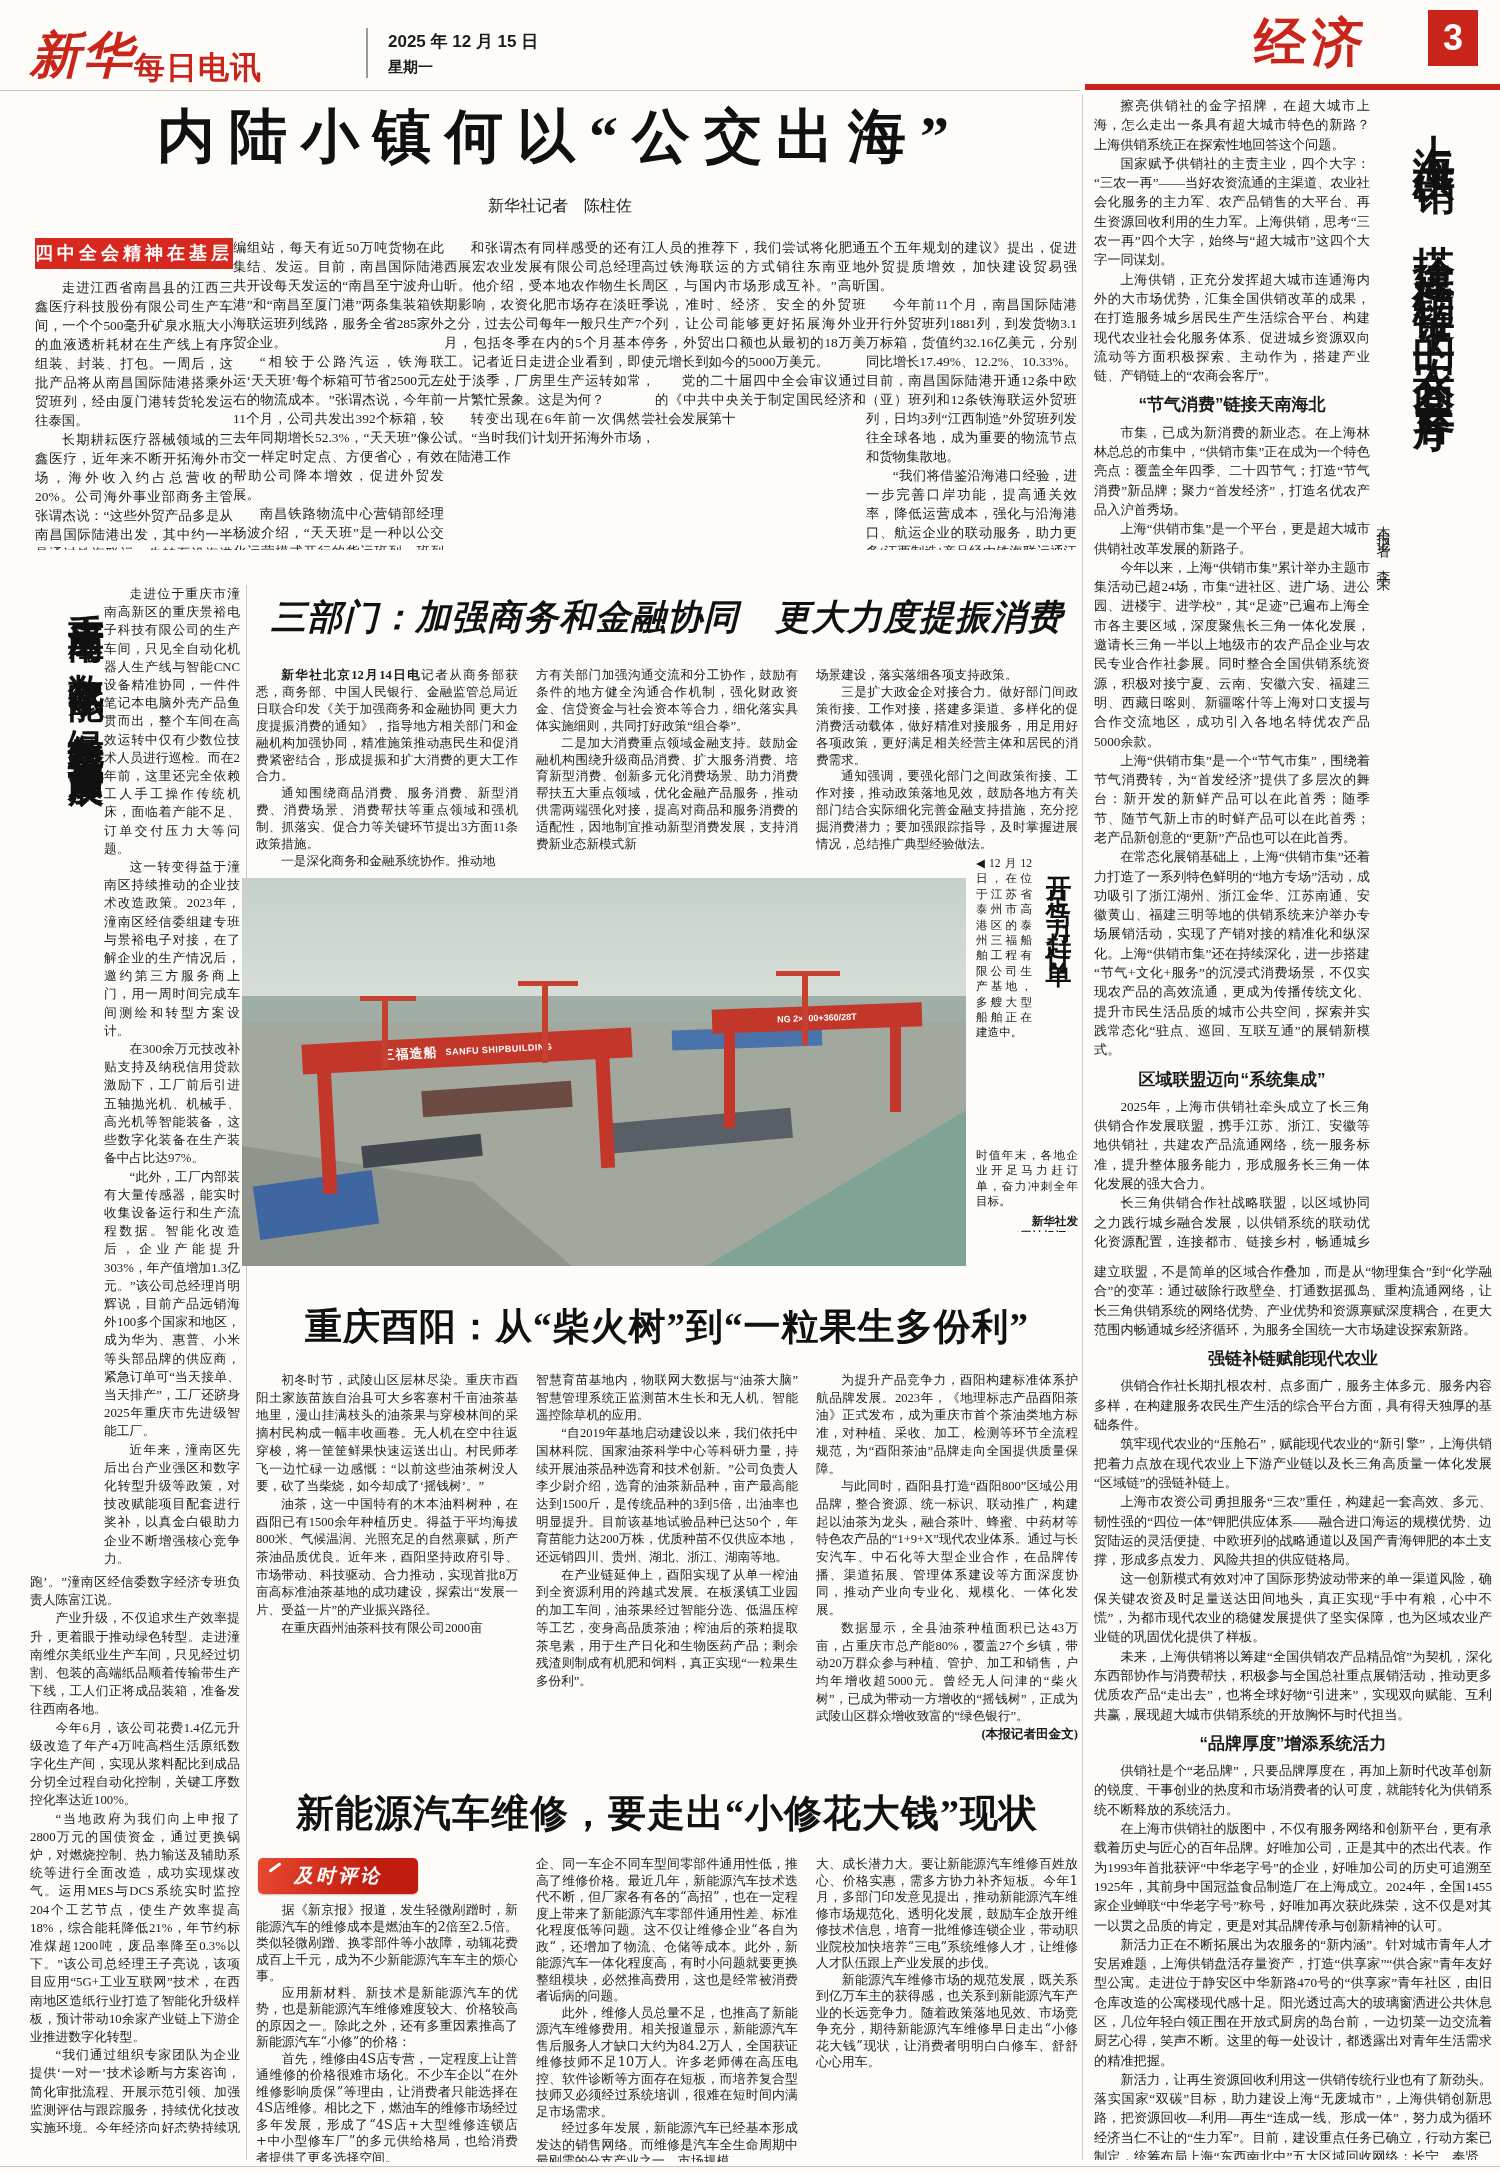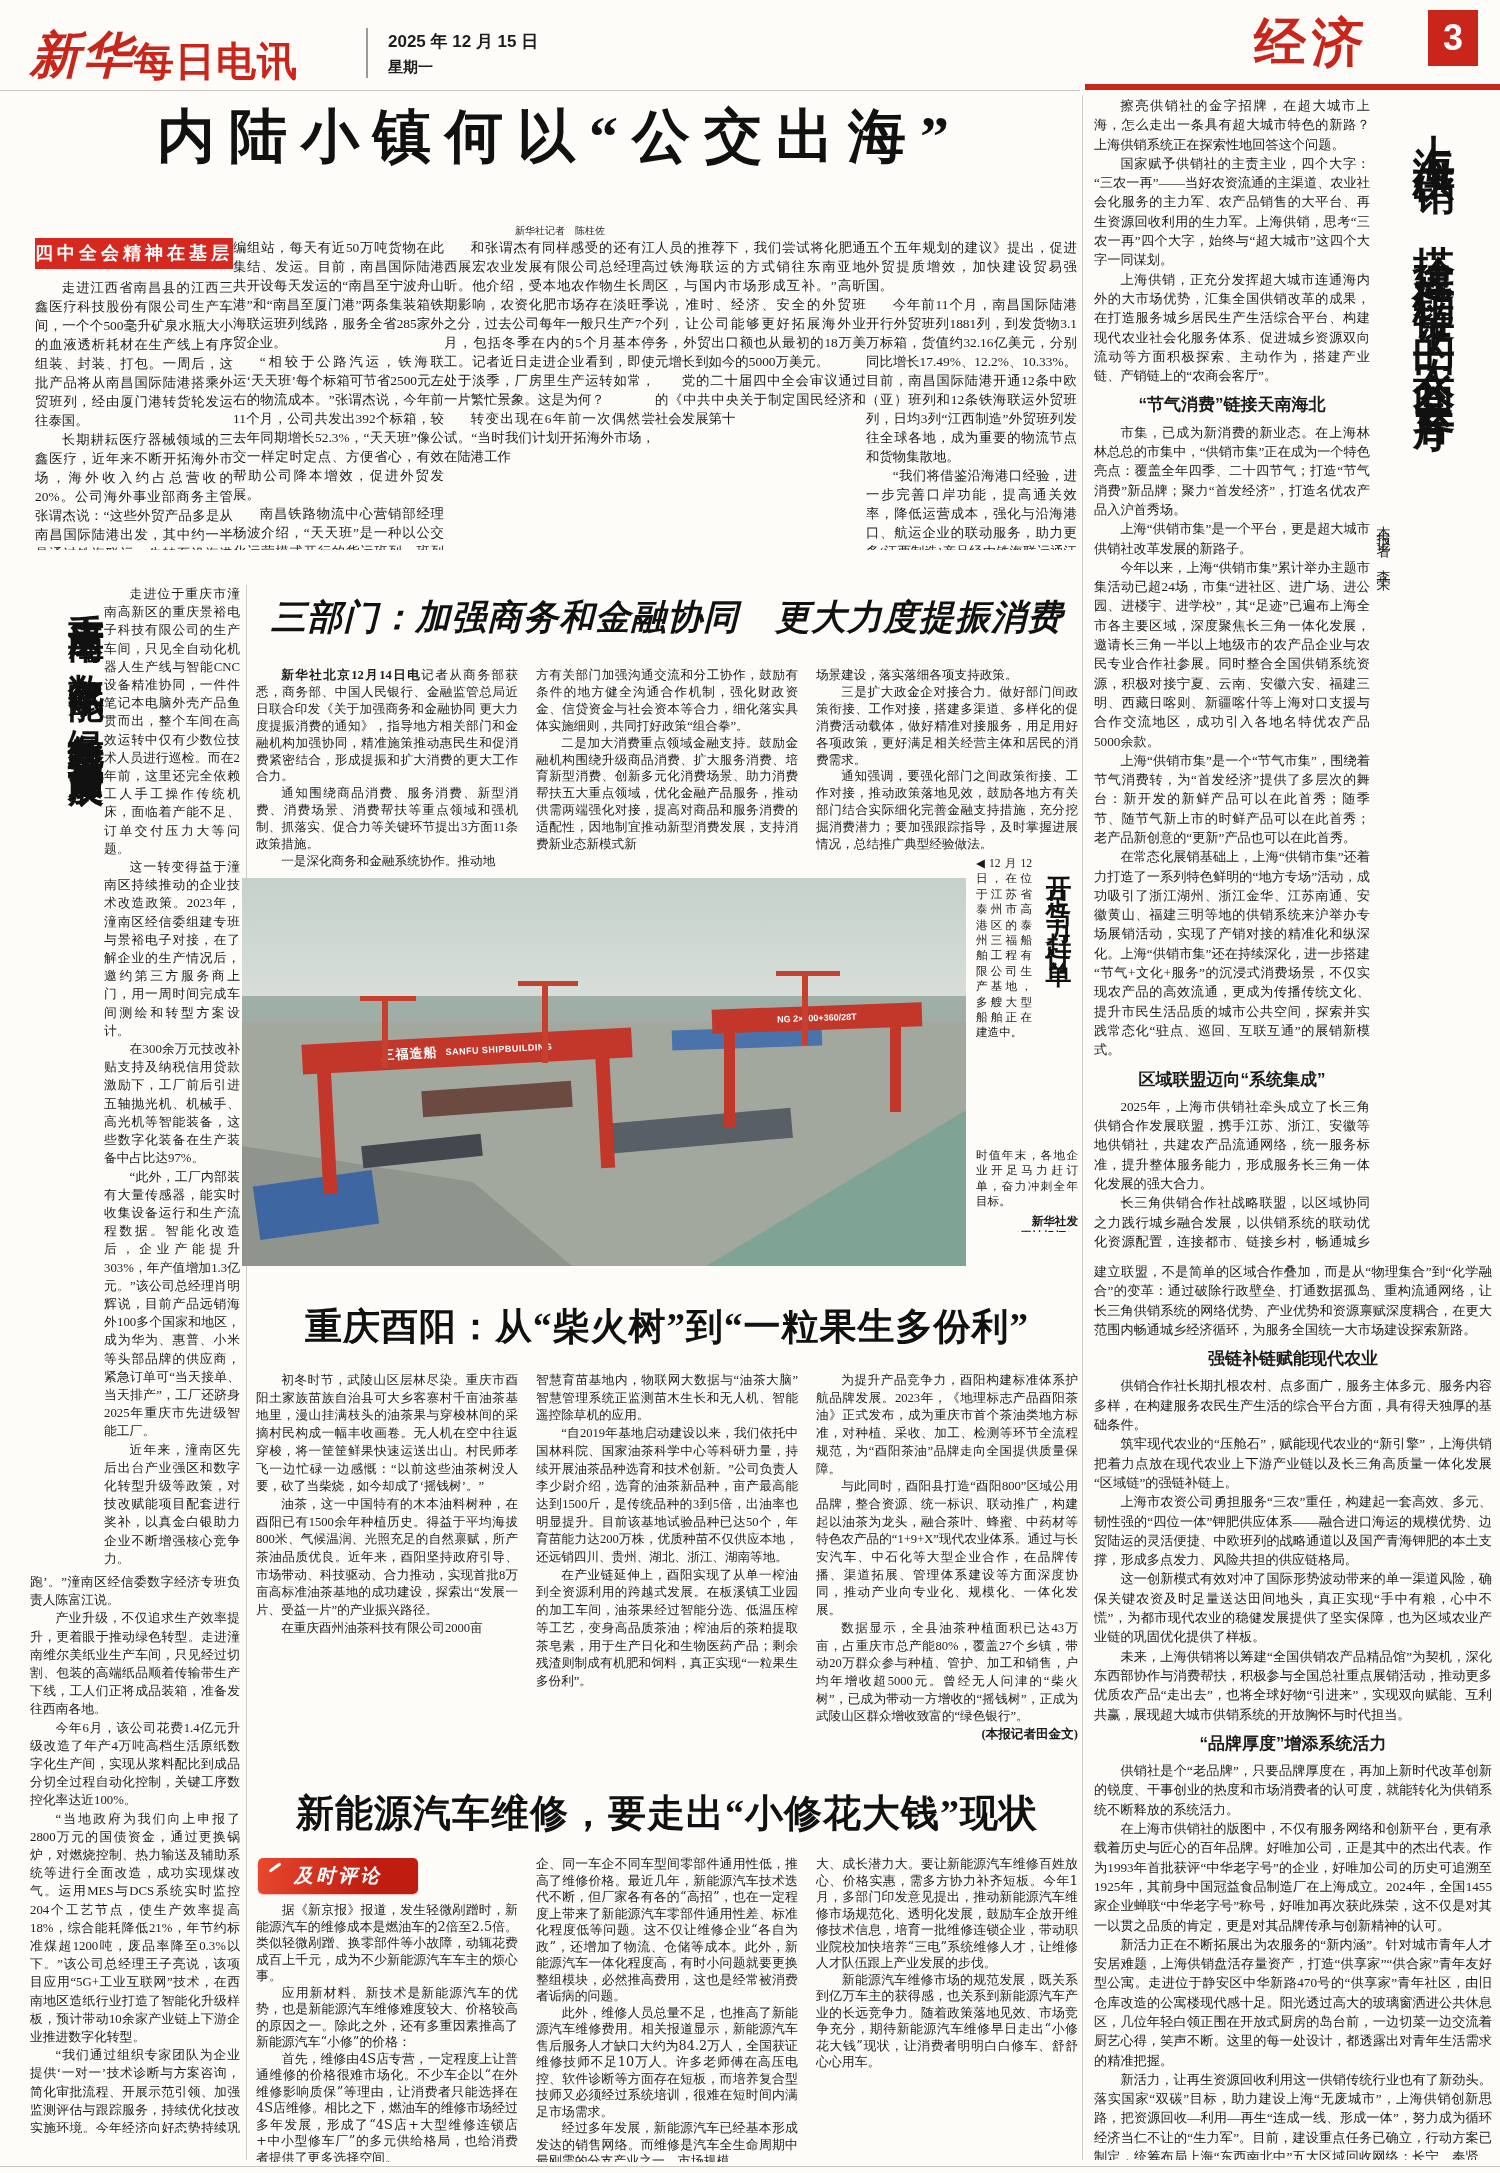--- a/index.html
+++ b/index.html
@@ -3,21 +3,21 @@
 <meta charset="utf-8">
 <style>
   html,body{margin:0;padding:0;background:#e8e6e0;}
   .page{position:relative;width:1500px;height:2173px;margin:0 auto;background:#fdfcf9;overflow:hidden;
         font-family:"Liberation Serif","DejaVu Serif",serif;color:#1c1c1c;}
   
   .masthead{position:absolute;left:0;top:0;width:1500px;height:90px;}
   .logo{position:absolute;left:30px;top:22px;display:flex;align-items:flex-end;}
   .logo-xh{font-size:50px;font-weight:bold;font-style:italic;color:#c9251a;letter-spacing:2px;
            font-family:"DejaVu Serif",serif;}
-  .logo-mr{font-size:40px;font-weight:bold;color:#c9251a;letter-spacing:1px;}
+  .logo-mr{font-size:31px;font-weight:bold;color:#c9251a;letter-spacing:1px;}
   .mast-div{position:absolute;left:366px;top:28px;width:2px;height:50px;background:#9a9a9a;}
   .mast-date{position:absolute;left:388px;top:30px;font-family:"Liberation Sans",sans-serif;}
   .mast-date .d1{font-size:17px;font-weight:bold;}
   .mast-date .d2{font-size:15px;font-weight:bold;margin-top:5px;}
   .mast-section{position:absolute;right:130px;top:8px;font-size:52px;font-weight:bold;color:#c9251a;
                 letter-spacing:6px;font-family:"DejaVu Serif",serif;}
   .mast-pageno{position:absolute;right:22px;top:10px;width:50px;height:56px;background:#c9251a;color:#fff;
                font-size:36px;font-weight:bold;display:flex;align-items:center;justify-content:center;
                font-family:"Liberation Sans",sans-serif;}
   .mast-rule-gray{position:absolute;left:0;top:90px;width:1080px;height:1px;background:#c9c6bf;}
@@ -25,21 +25,21 @@
   
   p{margin:0;text-indent:2em;text-align:justify;}
   p.cont{text-indent:0;}
   .body-sm p{margin-bottom:0px;}
   .subhead{font-weight:bold;text-align:center;font-size:17px;margin:10px 0 8px 0;
            font-family:"Liberation Sans",sans-serif;}
   .sig{font-weight:bold;text-align:right;text-indent:0;}
   
   .lead-headline{position:absolute;left:50px;top:98px;width:1020px;text-align:center;font-size:58px;
                  font-weight:bold;letter-spacing:14px;color:#111;}
-  .lead-byline{position:absolute;left:50px;top:196px;width:1020px;text-align:center;font-size:10px;margin-top:28px;}
+  .lead-byline{position:absolute;left:50px;top:196px;width:1020px;text-align:center;font-size:16px;}
   .lead-body{position:absolute;left:35px;top:238px;width:1042px;height:312px;display:flex;
              font-size:13.4px;line-height:19px;overflow:hidden;}
   .lead-col{flex:1;overflow:hidden;}
   .lead-col.c1{flex:0 0 198px;}
   .kicker{background:#d6281e;color:#fff;font-weight:bold;font-size:18px;letter-spacing:4px;
           text-align:center;padding:6px 0;margin-bottom:9px;font-family:"Liberation Sans",sans-serif;}
   
   .vrule-left{position:absolute;left:246px;top:585px;width:1px;height:1575px;background:#cfccc5;}
   .vrule-right{position:absolute;left:1082px;top:95px;width:1px;height:2065px;background:#cfccc5;}
   .bottom-rule{position:absolute;left:0;top:2166px;width:1500px;height:1px;background:#c9c6bf;}

